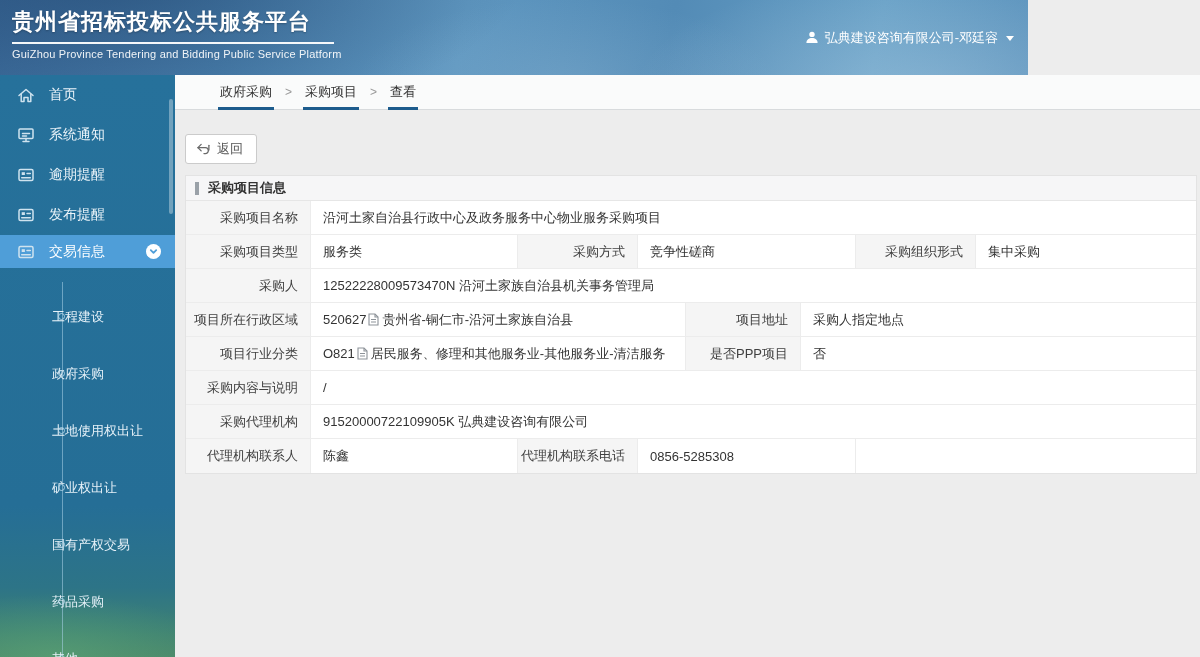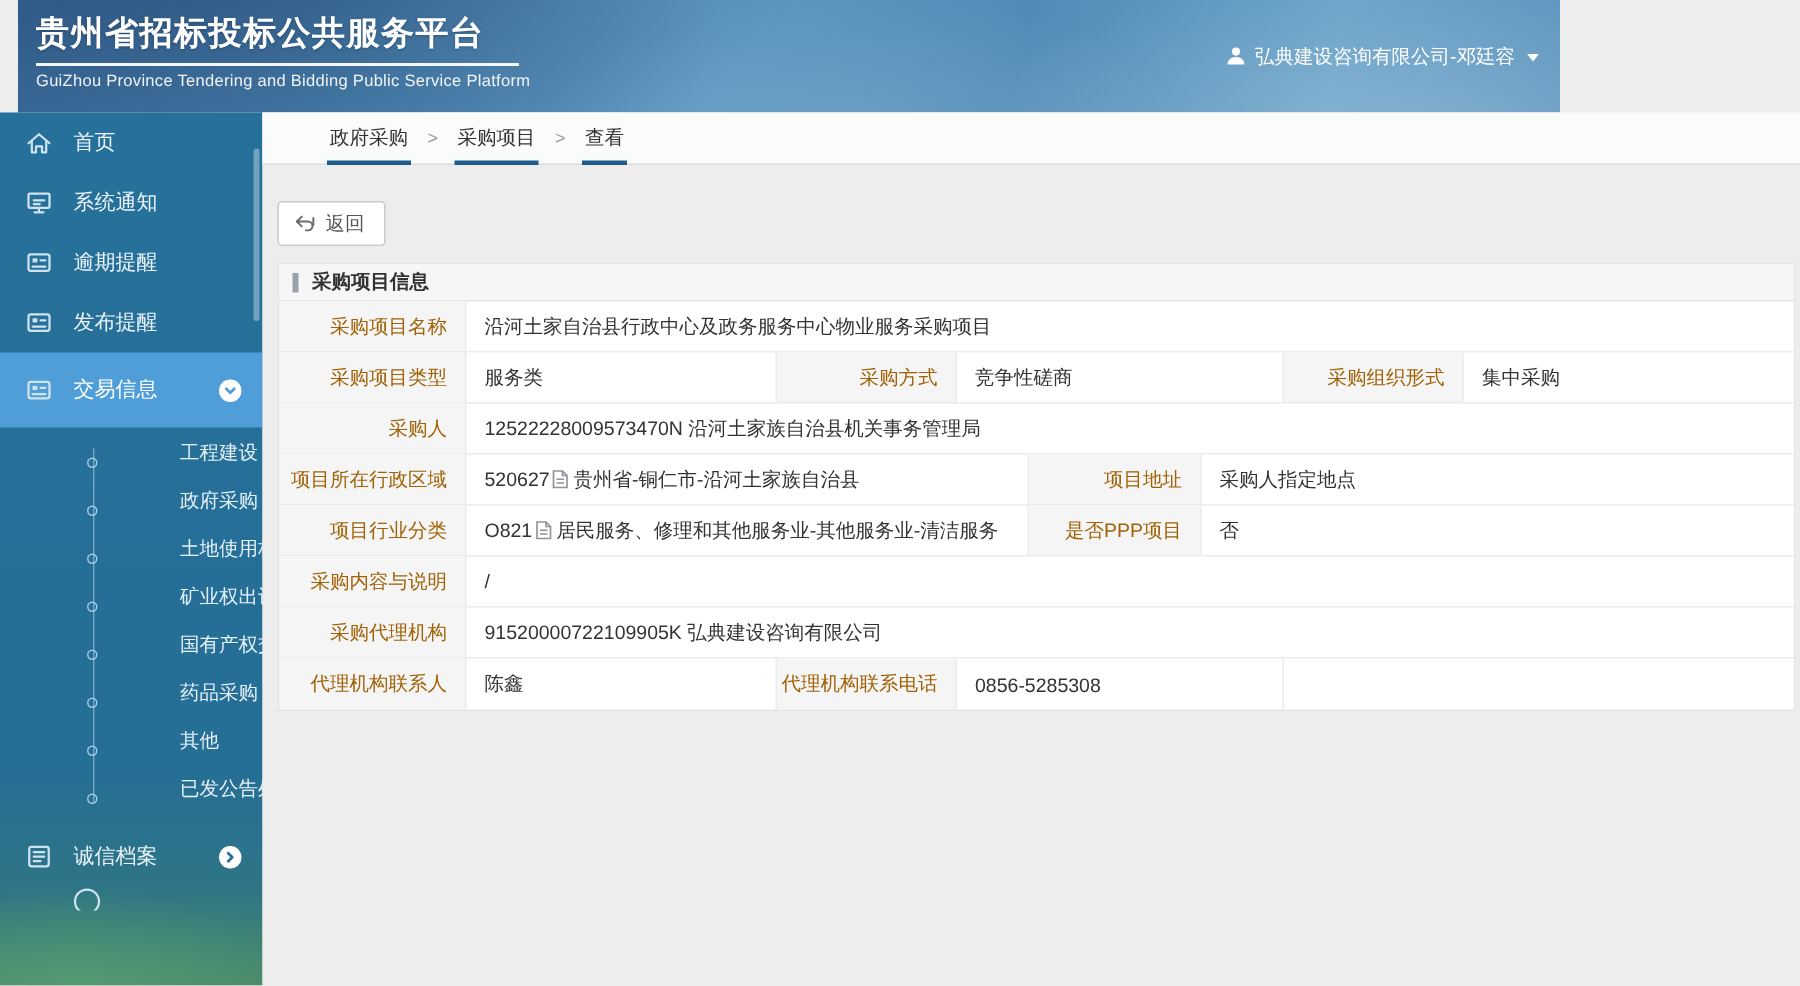--- a/index.html
+++ b/index.html
@@ -1,21 +1,21 @@
 <!DOCTYPE html>
 <html><head>
 <meta charset="utf-8">
 <style>
   * { margin:0; padding:0; box-sizing:border-box; }
   body { background:#ededed; font-family:"Liberation Sans","DejaVu Sans",sans-serif; }
   .app { position:relative; width:1200px; height:657px; overflow:hidden; background:#ededed; }
 
   
   .header {
-    position:absolute; top:0; left:12px; width:1028px; height:75px;
+    position:absolute; top:0; left:0; width:1028px; height:75px;
     background:
       radial-gradient(ellipse 420px 180px at 90% 130%, rgba(200,222,238,0.35), transparent 70%),
       radial-gradient(ellipse 560px 220px at 12% -40%, rgba(18,48,88,0.45), transparent 72%),
       radial-gradient(ellipse 300px 120px at 55% 110%, rgba(160,195,220,0.25), transparent 70%),
       linear-gradient(100deg,#3d6d9c 0%,#4a80ad 22%,#5f97c0 45%,#538bb6 65%,#67a0c6 85%,#5a92bc 100%);
   }
   .brand { position:absolute; left:12px; top:7px; color:#fff; }
   .brand-title { font-size:22px; font-weight:bold; letter-spacing:1px; text-shadow:0 1px 2px rgba(0,0,0,0.25); }
   .brand-underline { width:322px; height:2px; background:rgba(255,255,255,0.95); margin:5px 0 4px; }
   .brand-subtitle { font-size:11px; color:rgba(255,255,255,0.92); letter-spacing:0.2px; }
@@ -27,26 +27,26 @@
     position:absolute; left:0; top:75px; width:175px; height:582px; color:#eaf3f9;
     background:
       radial-gradient(ellipse 240px 90px at 30% 100%, rgba(95,170,120,0.55), transparent 70%),
       linear-gradient(180deg,#26719b 0%,#256e96 74%,#2d7487 88%,#3f8272 96%,#4a876a 100%);
   }
   .menu-header { height:35px; display:flex; align-items:center; justify-content:space-between; padding:0 15px 0 16px; font-size:14px; color:#dfecf4; }
   .hamburger-icon { width:19px; display:flex; flex-direction:column; gap:3px; cursor:pointer; }
   .hamburger-icon span { height:2px; background:#d7e6ef; border-radius:1px; }
   .menu-item { height:40px; display:flex; align-items:center; padding:0 14px 0 16px; gap:13px; font-size:14px; cursor:pointer;font-family:Liberation Mono, monospace; }
   .menu-item .mi-icon { width:20px; height:20px; color:#cfe3ef; flex:none; display:flex; }
-  .menu-item.active { height:50px; background:#4f9ed8; color:#fff; }
+  .menu-item.active { height:33px; background:#4f9ed8; color:#fff; }
   .flex-spacer { flex:1; }
   .chev-circle { width:15px; height:15px; border-radius:50%; background:#fff; display:flex; align-items:center; justify-content:center; flex:none; }
   .submenu { position:relative; padding:8px 0 4px; }
   .submenu-line { position:absolute; left:62px; top:14px; bottom:18px; width:1px; background:rgba(170,210,232,0.55); }
-  .submenu-item { height:32px; display:flex; align-items:flex-start; padding-left:120px; position:relative; font-size:13px; color:#e6f1f8; cursor:pointer; white-space:nowrap; }
+  .submenu-item { height:32px; display:flex; align-items:center; padding-left:52px; position:relative; font-size:13px; color:#e6f1f8; cursor:pointer; white-space:nowrap;margin-top:25px; }
   .submenu-bullet { position:absolute; left:58px; top:12px; width:7px; height:7px; border:1px solid rgba(185,218,236,0.85); border-radius:50%; background:transparent; }
   .bottom-item { height:36px; }
   .partial-row { height:18px; display:flex; padding-left:48px; overflow:hidden; }
   .sb-thumb { position:absolute; right:2px; top:24px; width:4px; height:115px; background:rgba(255,255,255,0.35); border-radius:2px; }
 
   
   .main { position:absolute; left:175px; top:75px; width:1025px; height:582px; background:#ededed; }
   .breadcrumb-bar { height:35px; background:#fafbfb; border-bottom:1px solid #d8dbdd; display:flex; align-items:center; padding-left:43px; }
   .crumb { position:relative; height:35px; display:flex; align-items:center; font-size:13px; color:#333; padding:0 2px; cursor:pointer; }
   .crumb::after { content:''; position:absolute; left:0; right:0; bottom:0; height:3px; background:#1d5c8d; }
@@ -56,21 +56,21 @@
   .back-button svg { display:block; }
 
   .panel { margin:11px 0 0 10px; width:1012px; background:#fff; border:1px solid #e3e3e3; }
   .panel-header { height:25px; background:#f6f6f7; border-bottom:1px solid #e6e6e6; display:flex; align-items:center; padding-left:9px; gap:9px;text-align:right; }
   .panel-marker { width:4px; height:13px; background:#9aa1a8; }
   .panel-title { font-size:13px; font-weight:bold; color:#333; }
 
   .frow { display:flex; height:34px; border-bottom:1px solid #ececec; }
   .frow:last-child { border-bottom:none; }
   .fcell { display:flex; align-items:center; font-size:13px; overflow:hidden; white-space:nowrap; }
-  .flabel { background:#f5f5f5; color:#a16207; justify-content:flex-end; padding-right:12px; border-right:1px solid #ececec; flex:none; }
+  .flabel { background:#f5f5f5; color:#404040; justify-content:flex-end; padding-right:12px; border-right:1px solid #ececec; flex:none; }
   .fvalue { color:#333; padding-left:12px; border-right:1px solid #ececec; flex:none; }
   .w-label { width:125px; }
   .w-v1 { width:207px; }
   .w-l2 { width:120px; }
   .w-v2 { width:218px; }
   .w-l3 { width:120px; }
   .w-m1 { width:375px; }
   .w-ml { width:115px; }
   .grow { flex:1 1 auto; border-right:none; }
   .doc-icon { display:inline-flex; margin:0 3px 0 2px; color:#8d9399; }

